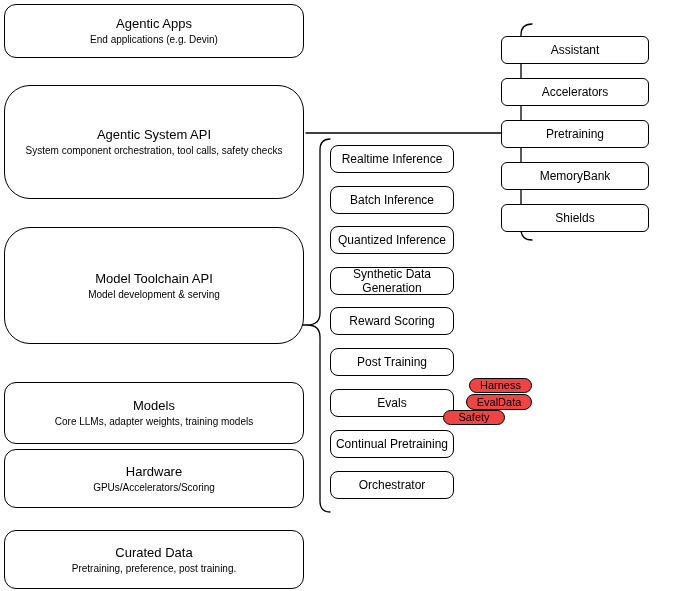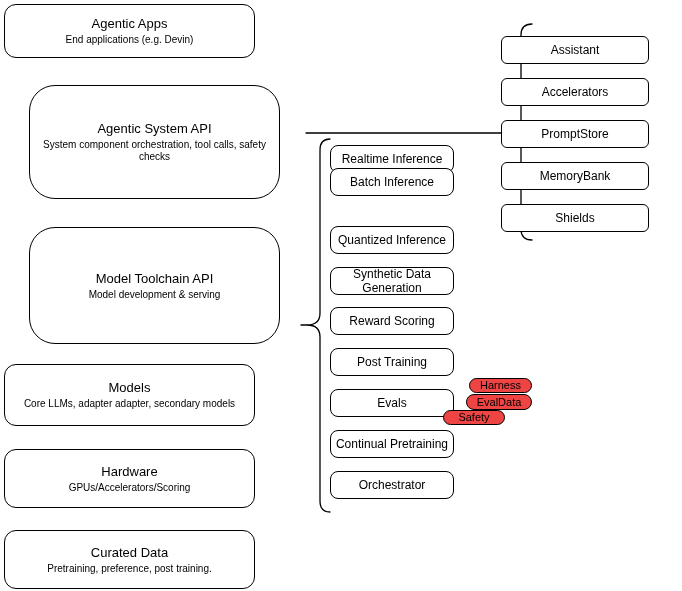--- a/index.html
+++ b/index.html
@@ -6,23 +6,23 @@
   .canvas{
     position:relative;width:682px;height:591px;background:#ffffff;
     font-family:"Liberation Sans",sans-serif;color:#000000;overflow:hidden;
   }
   .connectors{position:absolute;left:0;top:0;z-index:0;}
   .node{
     position:absolute;background:#ffffff;border:1.3px solid #000000;
     box-sizing:border-box;display:flex;align-items:center;justify-content:center;
     text-align:center;z-index:1;
   }
-  .lbox{left:4px;width:251px;flex-direction:column;gap:3px;padding:10px 8px;}
+  .lbox{left:4px;width:300px;flex-direction:column;gap:3px;padding:10px 8px;}
   .r12{border-radius:12px;}
-  .r26{border-radius:26px;margin-left:25px;}
+  .r26{border-radius:26px;}
   .title{font-size:13px;line-height:15px;}
   .subtitle{font-size:10px;line-height:12px;}
   .mbox{left:330px;width:124px;height:28px;border-radius:8px;font-size:12px;}
   .rbox{left:501px;width:148px;height:28px;border-radius:6px;font-size:12px;}
   .pill{
     position:absolute;background:#ef4444;border:1.6px solid #000000;
     border-radius:999px;box-sizing:border-box;display:flex;align-items:center;
     justify-content:center;font-size:11px;line-height:11px;z-index:3;
   }
 </style>
@@ -48,48 +48,48 @@
   <div class="node lbox r26" style="top:85px;height:114px">
     <div class="title">Agentic System API</div>
     <div class="subtitle">System component orchestration, tool calls, safety checks</div>
   </div>
 
   <div class="node lbox r26" style="top:227px;height:117px">
     <div class="title">Model Toolchain API</div>
     <div class="subtitle">Model development &amp; serving</div>
   </div>
 
-  <div class="node lbox r12" style="top:364px;height:62px">
+  <div class="node lbox r12" style="top:382px;height:62px">
     <div class="title">Models</div>
-    <div class="subtitle">Core LLMs, adapter adapter, secondary models</div>
+    <div class="subtitle">Core LLMs, adapter weights, training models</div>
   </div>
 
   <div class="node lbox r12" style="top:449px;height:59px">
     <div class="title">Hardware</div>
     <div class="subtitle">GPUs/Accelerators/Scoring</div>
   </div>
 
   <div class="node lbox r12" style="top:530px;height:59px">
     <div class="title">Curated Data</div>
     <div class="subtitle">Pretraining, preference, post training.</div>
   </div>
 
   <div class="node mbox" style="top:145px">Realtime Inference</div>
-  <div class="node mbox" style="top:168px">Batch Inference</div>
+  <div class="node mbox" style="top:186px">Batch Inference</div>
   <div class="node mbox" style="top:226px">Quantized Inference</div>
   <div class="node mbox" style="top:267px">Synthetic Data Generation</div>
   <div class="node mbox" style="top:307px">Reward Scoring</div>
   <div class="node mbox" style="top:348px">Post Training</div>
   <div class="node mbox" style="top:389px">Evals</div>
   <div class="node mbox" style="top:430px">Continual Pretraining</div>
   <div class="node mbox" style="top:471px">Orchestrator</div>
 
   <div class="pill" style="left:469px;top:378px;width:63px;height:15px">Harness</div>
   <div class="pill" style="left:466px;top:394px;width:66px;height:16px">EvalData</div>
   <div class="pill" style="left:443px;top:410px;width:62px;height:15px">Safety</div>
 
   <div class="node rbox" style="top:36px">Assistant</div>
   <div class="node rbox" style="top:78px">Accelerators</div>
-  <div class="node rbox" style="top:120px">PromptStore</div>
+  <div class="node rbox" style="top:120px">Pretraining</div>
   <div class="node rbox" style="top:162px">MemoryBank</div>
   <div class="node rbox" style="top:204px">Shields</div>
 
 </div>
 
 </body></html>

